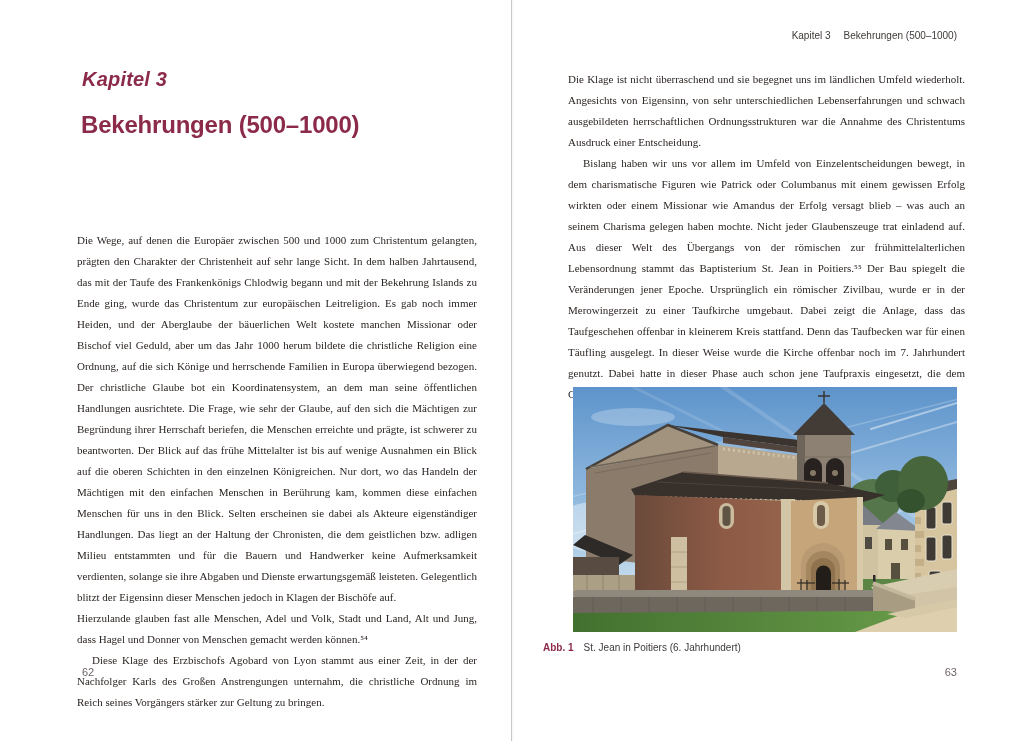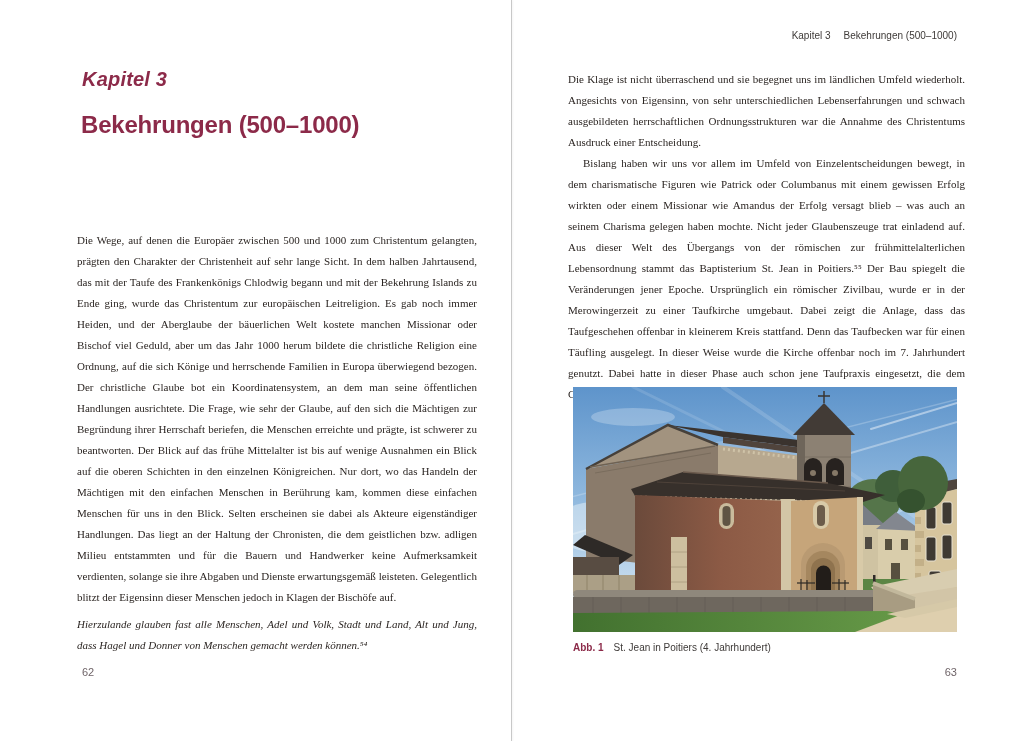--- a/index.html
+++ b/index.html
@@ -43,41 +43,41 @@
     color:var(--body-text);
     font-size:11px;line-height:21px;
   }
   .body-left{left:77px;top:230px;width:400px;}
   .body-right{left:568px;top:69px;width:397px;}
   .para{
     text-align:justify;
     margin:0;
   }
   .para.indent{text-indent:15px;}
-  .para.italic{font-style:italic;margin-top:6px;}
+  .para.italic{}
   .page-number{
     position:absolute;top:666px;
     font-family:"Liberation Sans", sans-serif;
     font-size:11px;color:var(--page-number);
   }
   .page-number.left{left:82px;}
   .page-number.right{right:63px;margin-left:12px;}
   
   .running-header{
     position:absolute;right:63px;top:30px;
     display:flex;gap:13px;
     font-family:"Liberation Sans", sans-serif;
     font-size:10px;color:var(--muted);
   }
   .figure{
     position:absolute;left:573px;top:387px;width:384px;
   }
   .figure svg{display:block;}
   .figure-caption{
-    position:absolute;left:573px;top:642px;width:384px;
+    position:absolute;left:543px;top:642px;width:384px;
     display:flex;gap:10px;align-items:baseline;
     font-family:"Liberation Sans", sans-serif;
     font-size:10px;color:var(--muted);
   }
   .caption-label{
     font-weight:bold;color:var(--accent);white-space:nowrap;
   }
 </style>
 </head>
 <body>
@@ -85,20 +85,21 @@
 <div class="spread">
 
   <div class="fold"></div>
 
   <div>
     <div class="chapter-label">Kapitel 3</div>
     <div class="chapter-title">Bekehrungen (500–1000)</div>
     <div class="body-block body-left">
         <p class="para">Die Wege, auf denen die Europäer zwischen 500 und 1000 zum Christentum gelangten, prägten den Charakter der Christenheit auf sehr lange Sicht. In dem halben Jahrtausend, das mit der Taufe des Frankenkönigs Chlodwig begann und mit der Bekehrung Islands zu Ende ging, wurde das Christentum zur europäischen Leitreligion. Es gab noch immer Heiden, und der Aberglaube der bäuerlichen Welt kostete manchen Missionar oder Bischof viel Geduld, aber um das Jahr 1000 herum bildete die christliche Religion eine Ordnung, auf die sich Könige und herrschende Familien in Europa überwiegend bezogen. Der christliche Glaube bot ein Koordinatensystem, an dem man seine öffentlichen Handlungen ausrichtete. Die Frage, wie sehr der Glaube, auf den sich die Mächtigen zur Begründung ihrer Herrschaft beriefen, die Menschen erreichte und prägte, ist schwerer zu beantworten. Der Blick auf das frühe Mittelalter ist bis auf wenige Ausnahmen ein Blick auf die oberen Schichten in den einzelnen Königreichen. Nur dort, wo das Handeln der Mächtigen mit den einfachen Menschen in Berührung kam, kommen diese einfachen Menschen für uns in den Blick. Selten erscheinen sie dabei als Akteure eigenständiger Handlungen. Das liegt an der Haltung der Chronisten, die dem geistlichen bzw. adligen Milieu entstammten und für die Bauern und Handwerker keine Aufmerksamkeit verdienten, solange sie ihre Abgaben und Dienste erwartungsgemäß leisteten. Gelegentlich blitzt der Eigensinn dieser Menschen jedoch in Klagen der Bischöfe auf.</p>
         <p class="para italic">Hierzulande glauben fast alle Menschen, Adel und Volk, Stadt und Land, Alt und Jung, dass Hagel und Donner von Menschen gemacht werden können.⁵⁴</p>
+        <p class="para indent">Diese Klage des Erzbischofs Agobard von Lyon stammt aus einer Zeit, in der der Nachfolger Karls des Großen Anstrengungen unternahm, die christliche Ordnung im Reich seines Vorgängers stärker zur Geltung zu bringen.</p>
       </div>
     <div class="page-number left">62</div>
   </div>
 
   <div>
     <div class="running-header">
       <span>Kapitel 3</span>
       <span>Bekehrungen (500–1000)</span>
     </div>
 
@@ -260,19 +261,19 @@
         <path d="M300,196 L342,212" stroke="#c2b89c" stroke-width="4" fill="none"></path>
 
         <polygon points="0,226 314,224 344,231 302,245 0,245" fill="url(#grass)"></polygon>
         <polygon points="282,245 330,227 384,218 384,245" fill="#decfae"></polygon>
         <polygon points="314,227 384,212 384,220 332,231" fill="#d6c9a8"></polygon>
       </svg>
     </div>
 
     <div class="figure-caption">
       <span class="caption-label">Abb. 1</span>
-      <span>St. Jean in Poitiers (4. Jahrhundert)</span>
+      <span>St. Jean in Poitiers (6. Jahrhundert)</span>
     </div>
 
     <div class="page-number right">63</div>
   </div>
 
 </div>
 
 </body></html>

